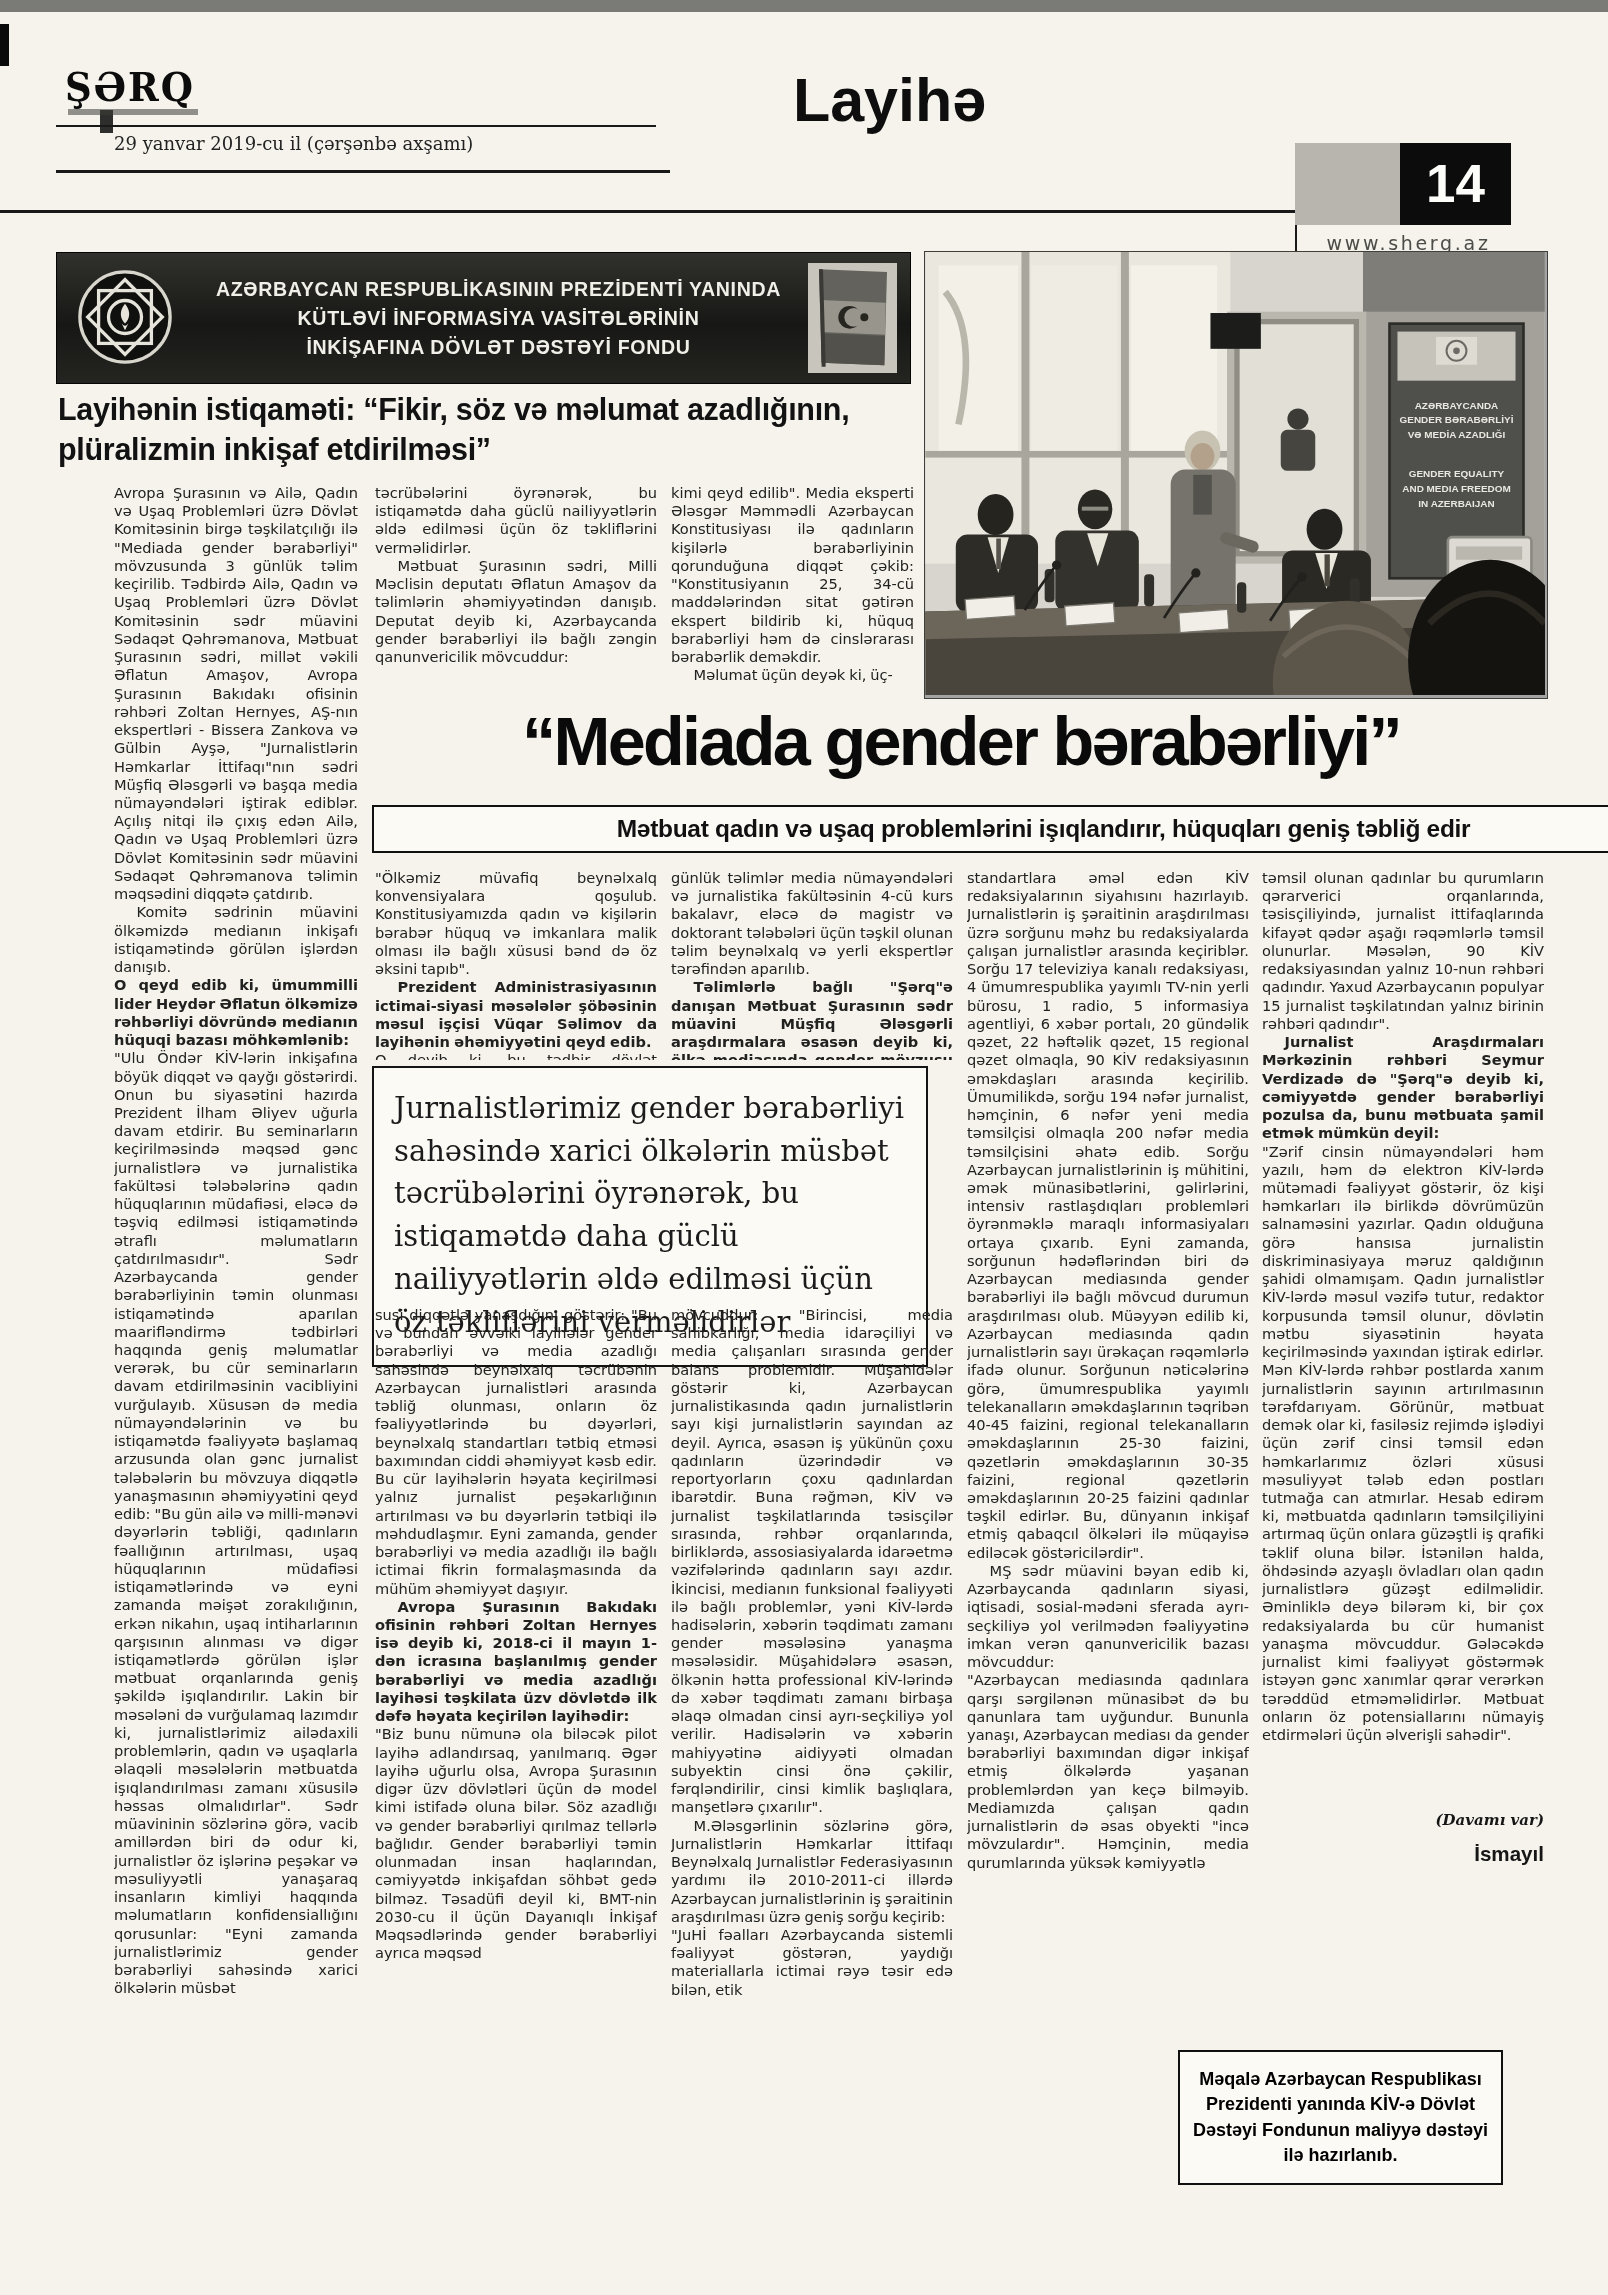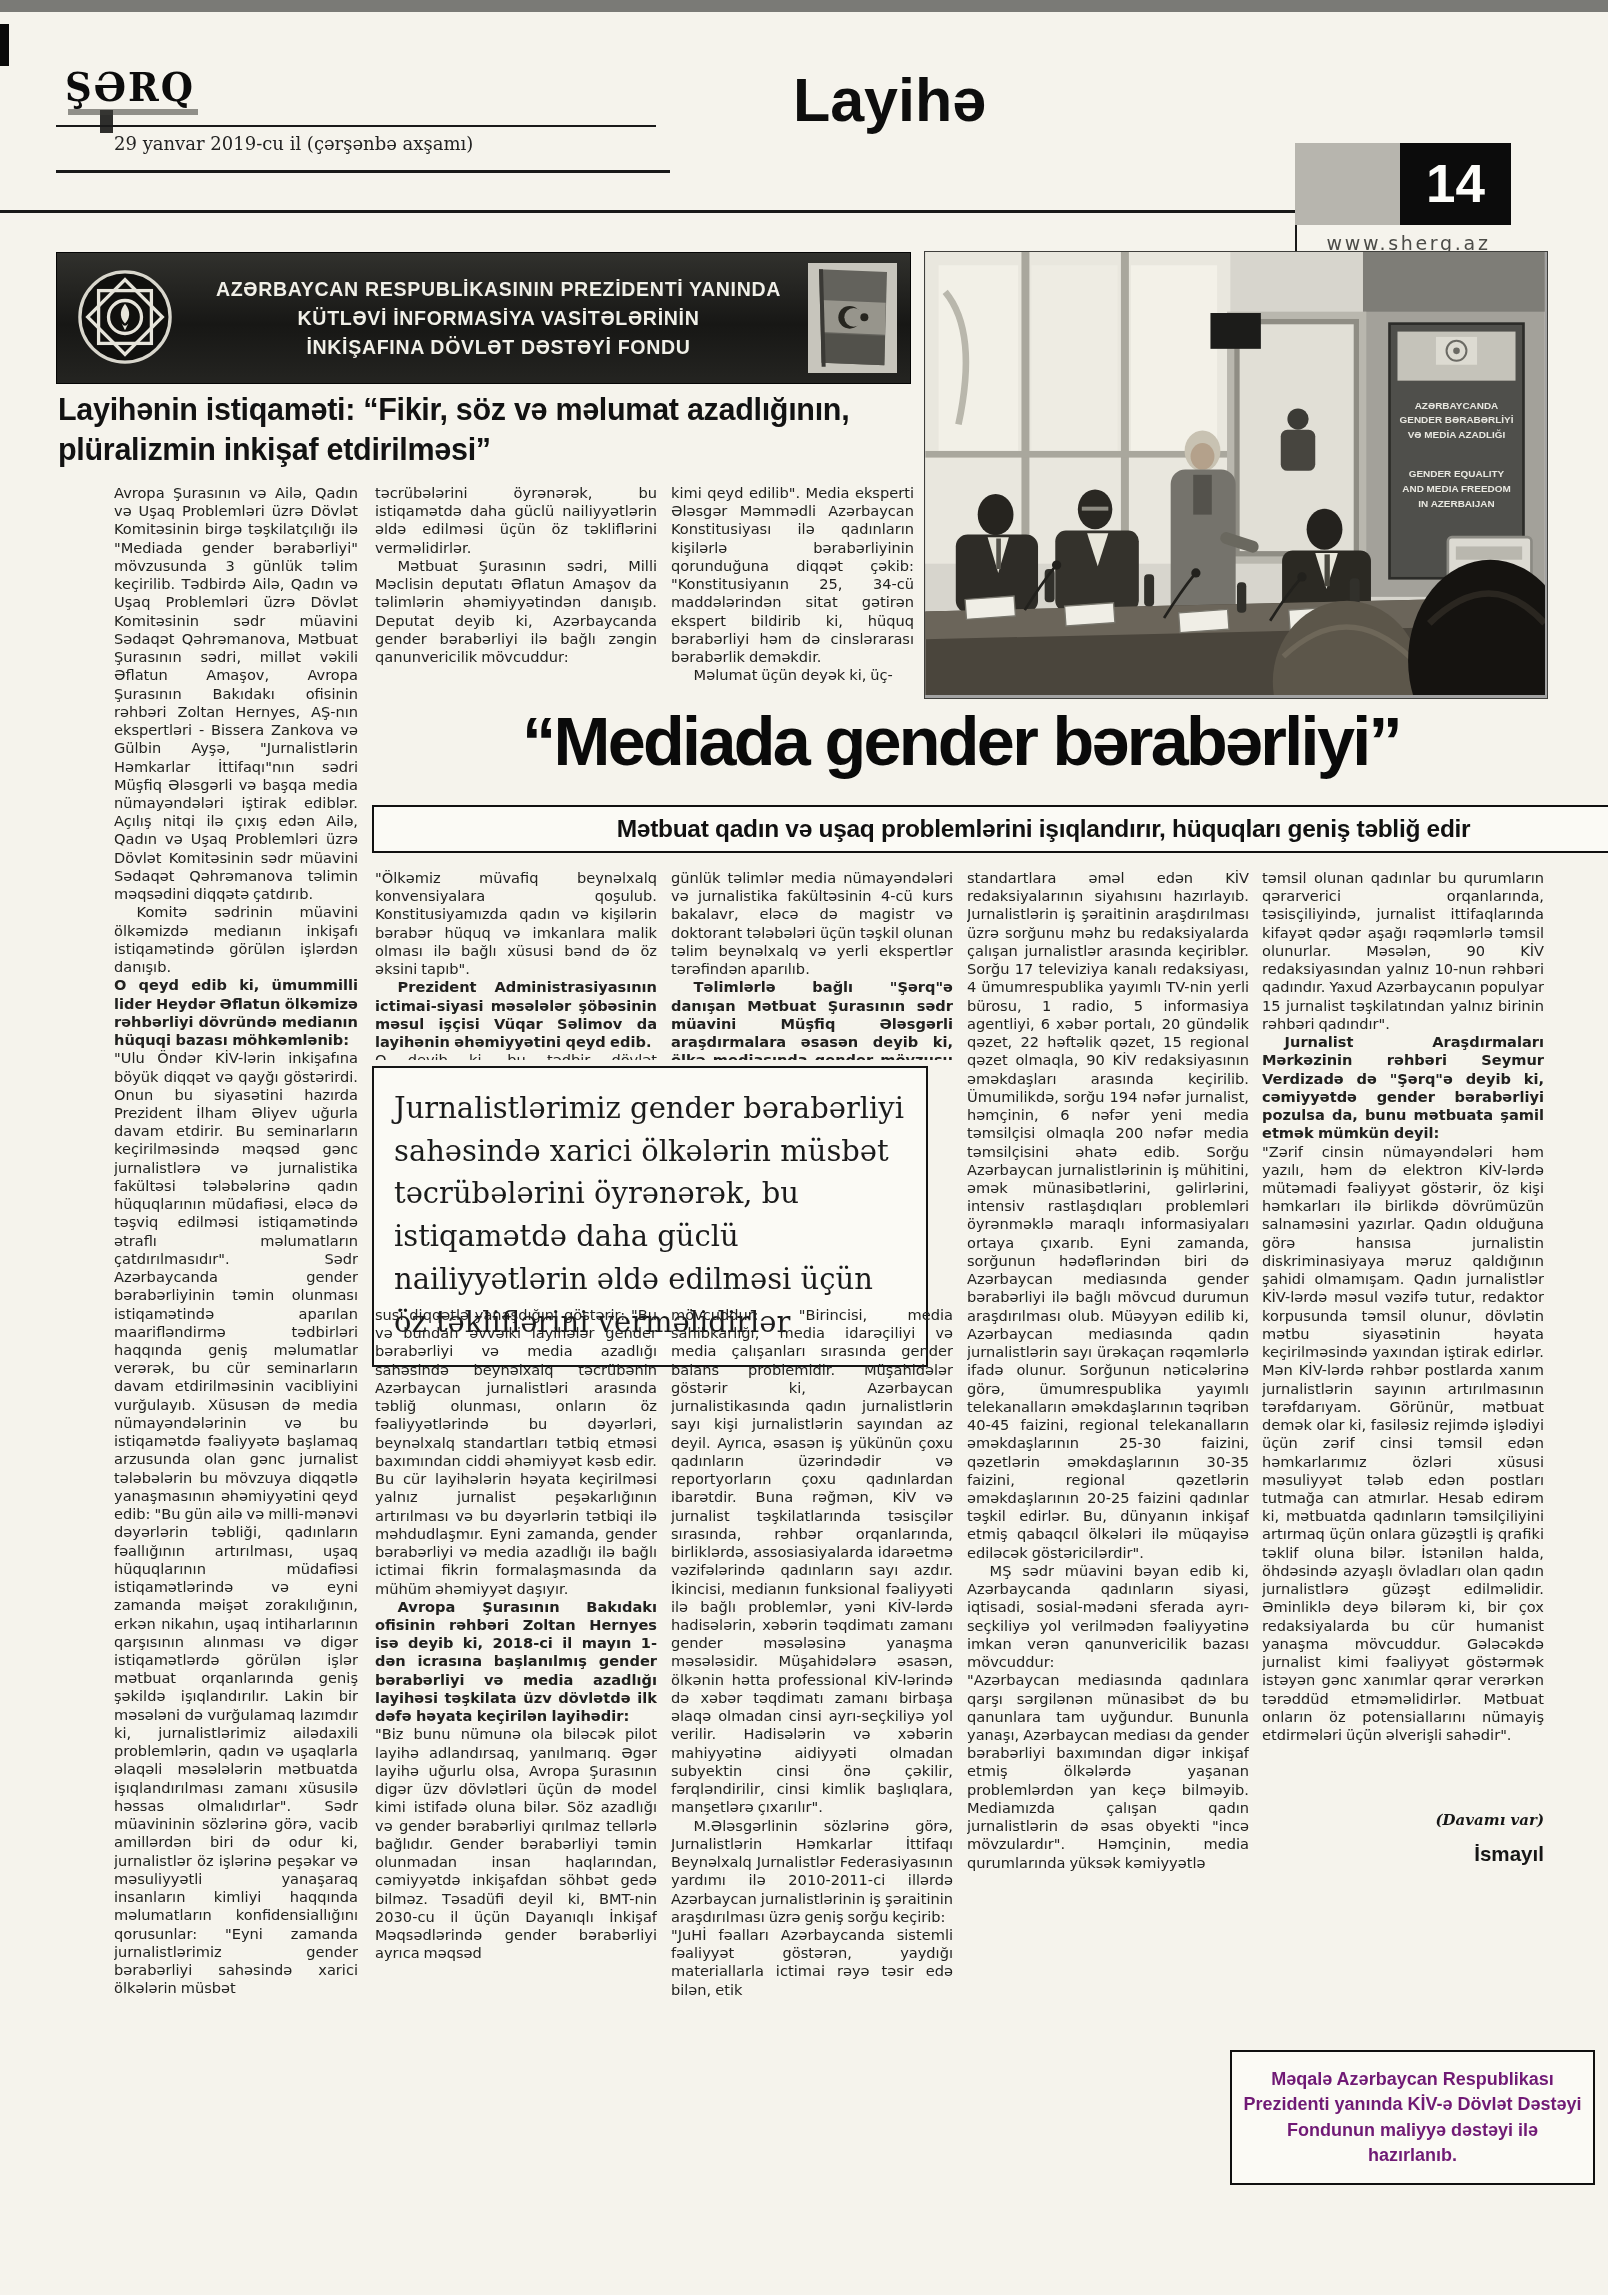--- a/index.html
+++ b/index.html
@@ -57,23 +57,23 @@
     letter-spacing:-2.7px; white-space:nowrap; color:#0a0a0a; transform:scaleX(.99); transform-origin:center; }
   .sub-box { position:absolute; left:372px; top:793px; width:1343px; box-sizing:border-box;
     border:2.7px solid #101010; background:#fbfaf5; padding:8px 5.3px; text-align:center;
     font-family:"Liberation Sans",sans-serif; font-weight:800; font-size:24.5px; letter-spacing:-0.3px; color:#111; }
   .pullquote { position:absolute; left:372px; top:1054px; width:556px; box-sizing:border-box;
     border:2.7px solid #141414; background:#fbfaf5; padding:18.6px 20px 21px 20px;
     font-family:"DejaVu Serif",serif; font-size:29px; line-height:1.48; color:#1b1b1b; text-align:left; }
   .byline-block { position:absolute; left:1262px; top:1799px; width:282px; text-align:right; }
   .davami { font-family:"DejaVu Serif",serif; font-weight:bold; font-style:italic; font-size:15px; color:#161616; }
   .byline { margin-top:13.3px; font-weight:bold; font-size:20.6px; color:#161616; font-family:"Liberation Sans",sans-serif; }
-  .funding-box { position:absolute; left:1230px; top:2038px; width:365px; box-sizing:border-box;
+  .funding-box { position:absolute; left:1178px; top:2038px; width:325px; box-sizing:border-box;
     border:2.7px solid #101010; background:#fbfaf5; padding:14.6px 10.6px; text-align:center;
-    font-family:"Liberation Sans",sans-serif; font-weight:800; font-size:18px; line-height:1.42; color:#701a75; }
+    font-family:"Liberation Sans",sans-serif; font-weight:800; font-size:18px; line-height:1.42; color:#000000; }
 </style>
 </head>
 <body>
 
 <div class="page">
 
   <div class="scan-mark" style="left:0;top:12px;width:9.3px;height:42px;"></div>
   <div class="scan-mark" style="left:100px;top:98px;width:13.3px;height:22.6px;opacity:.85;"></div>
 
   <div class="logo">ŞƏRQ</div>

